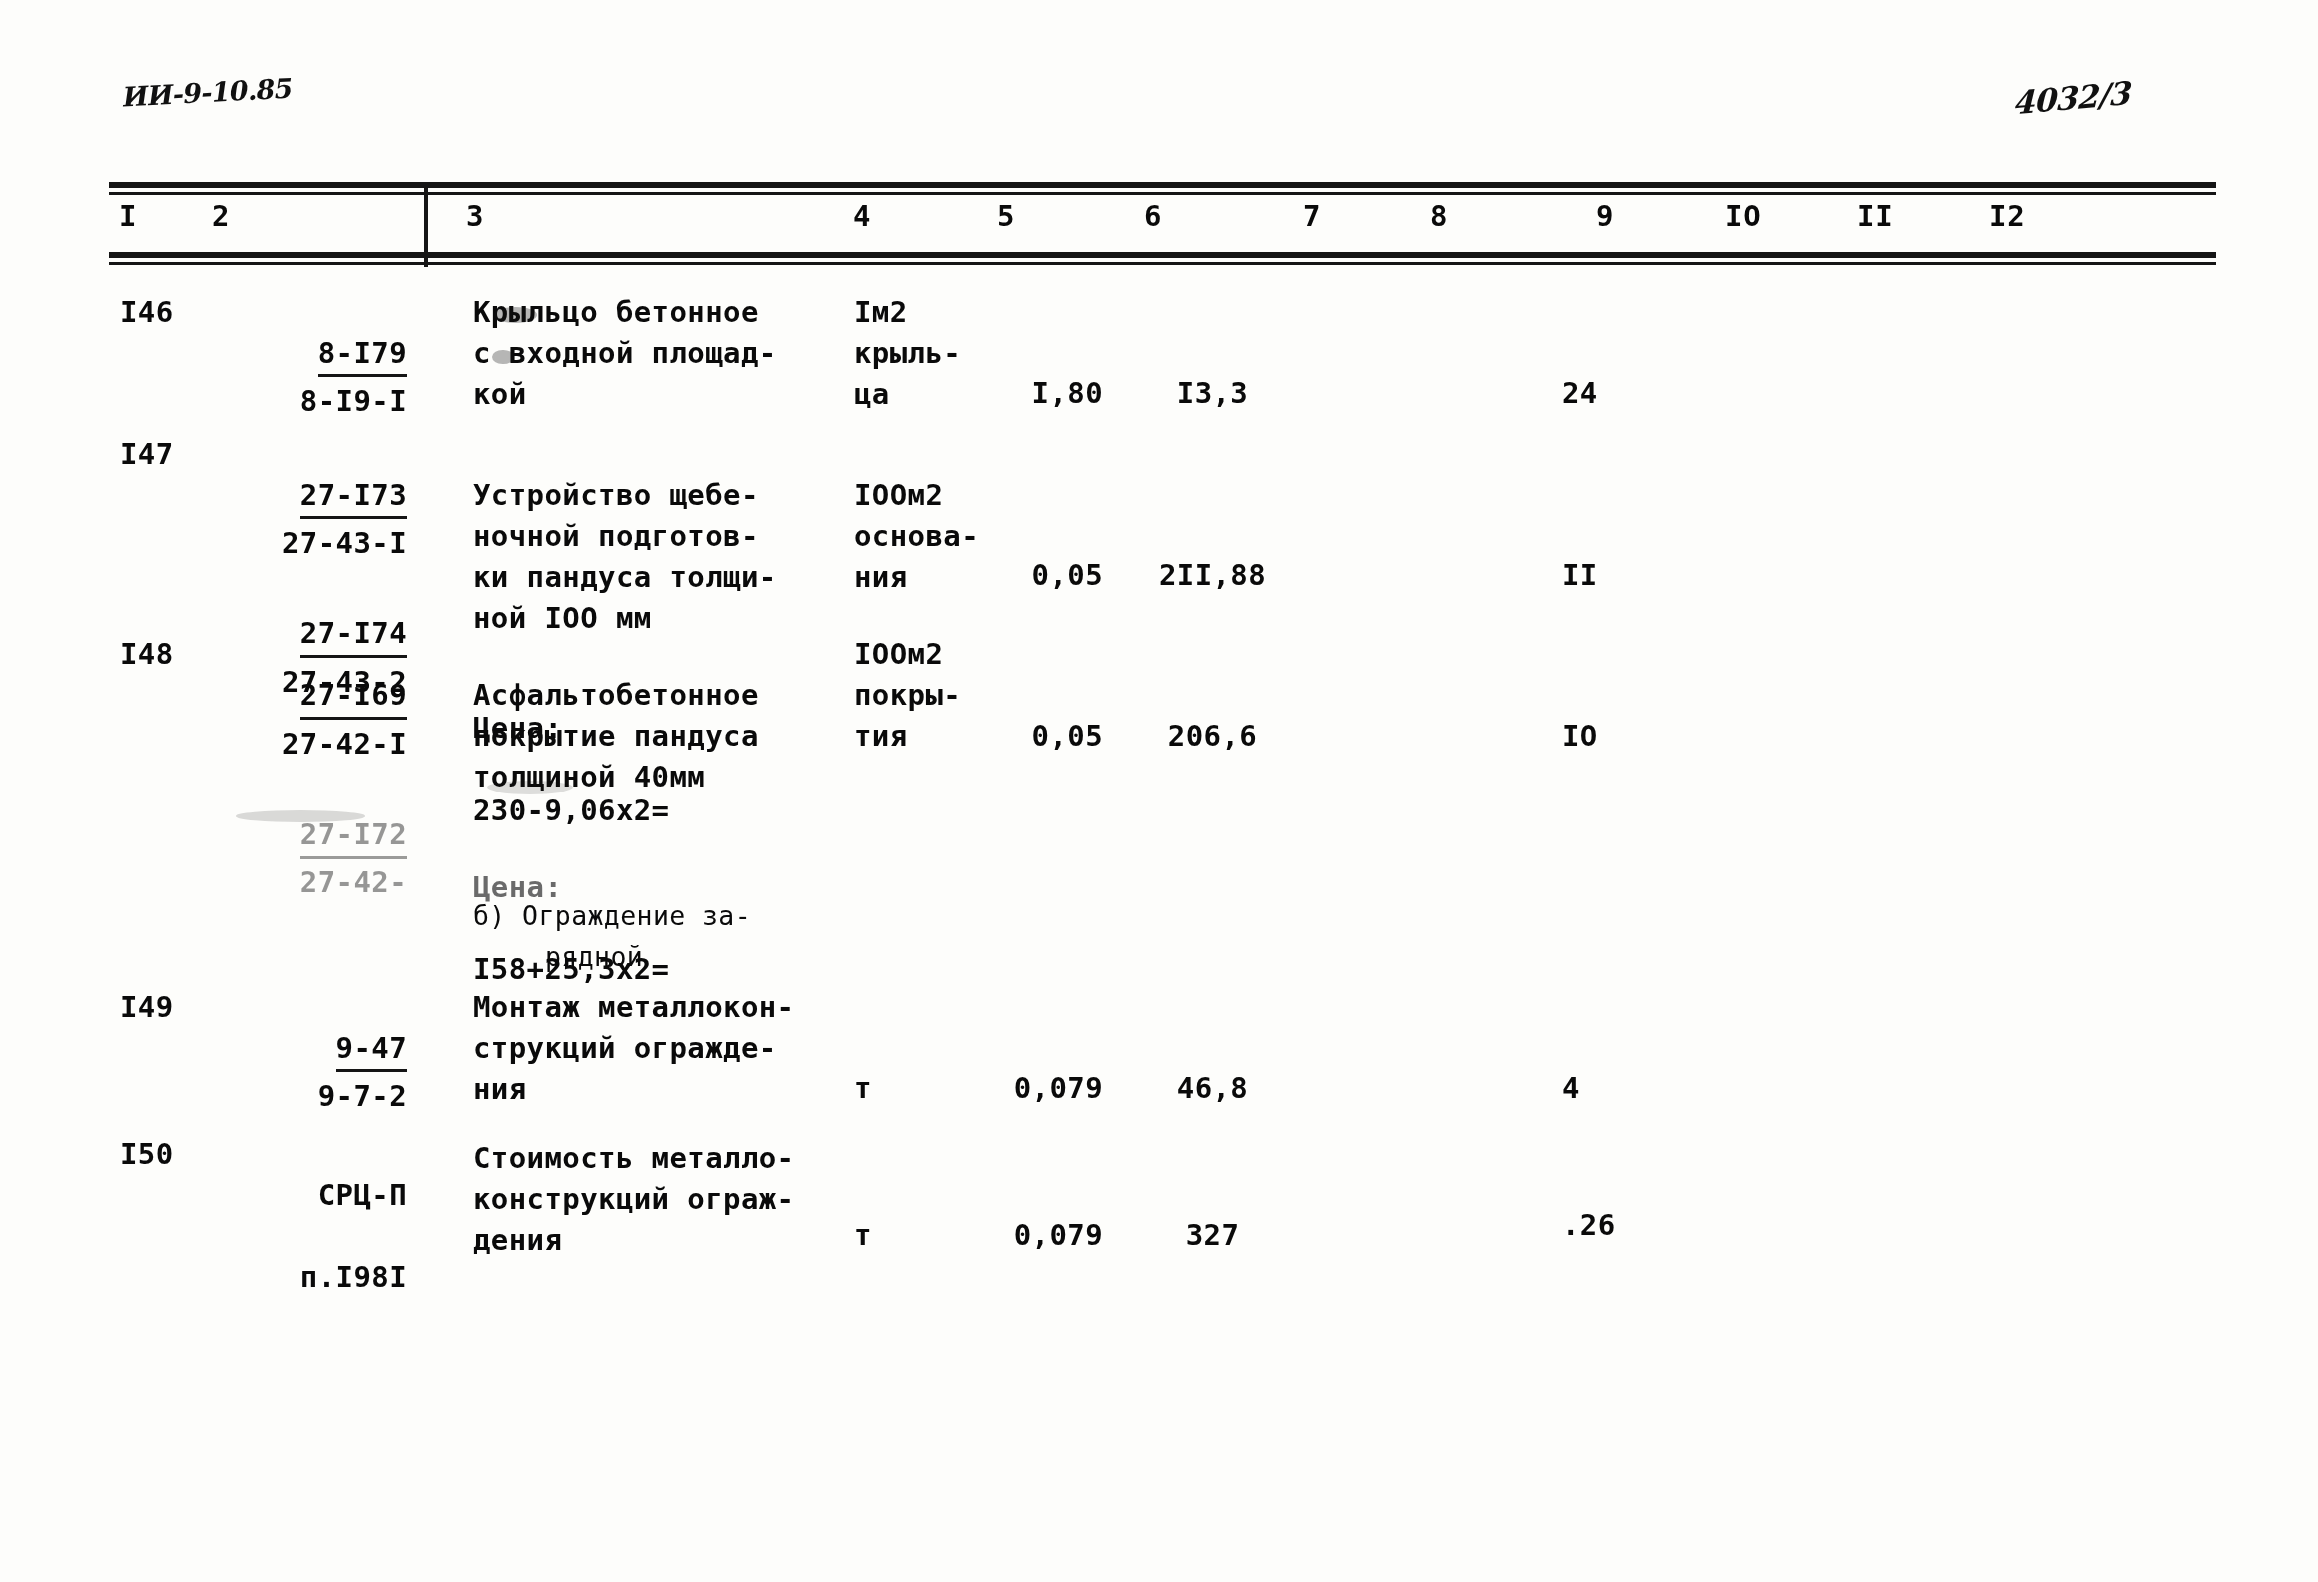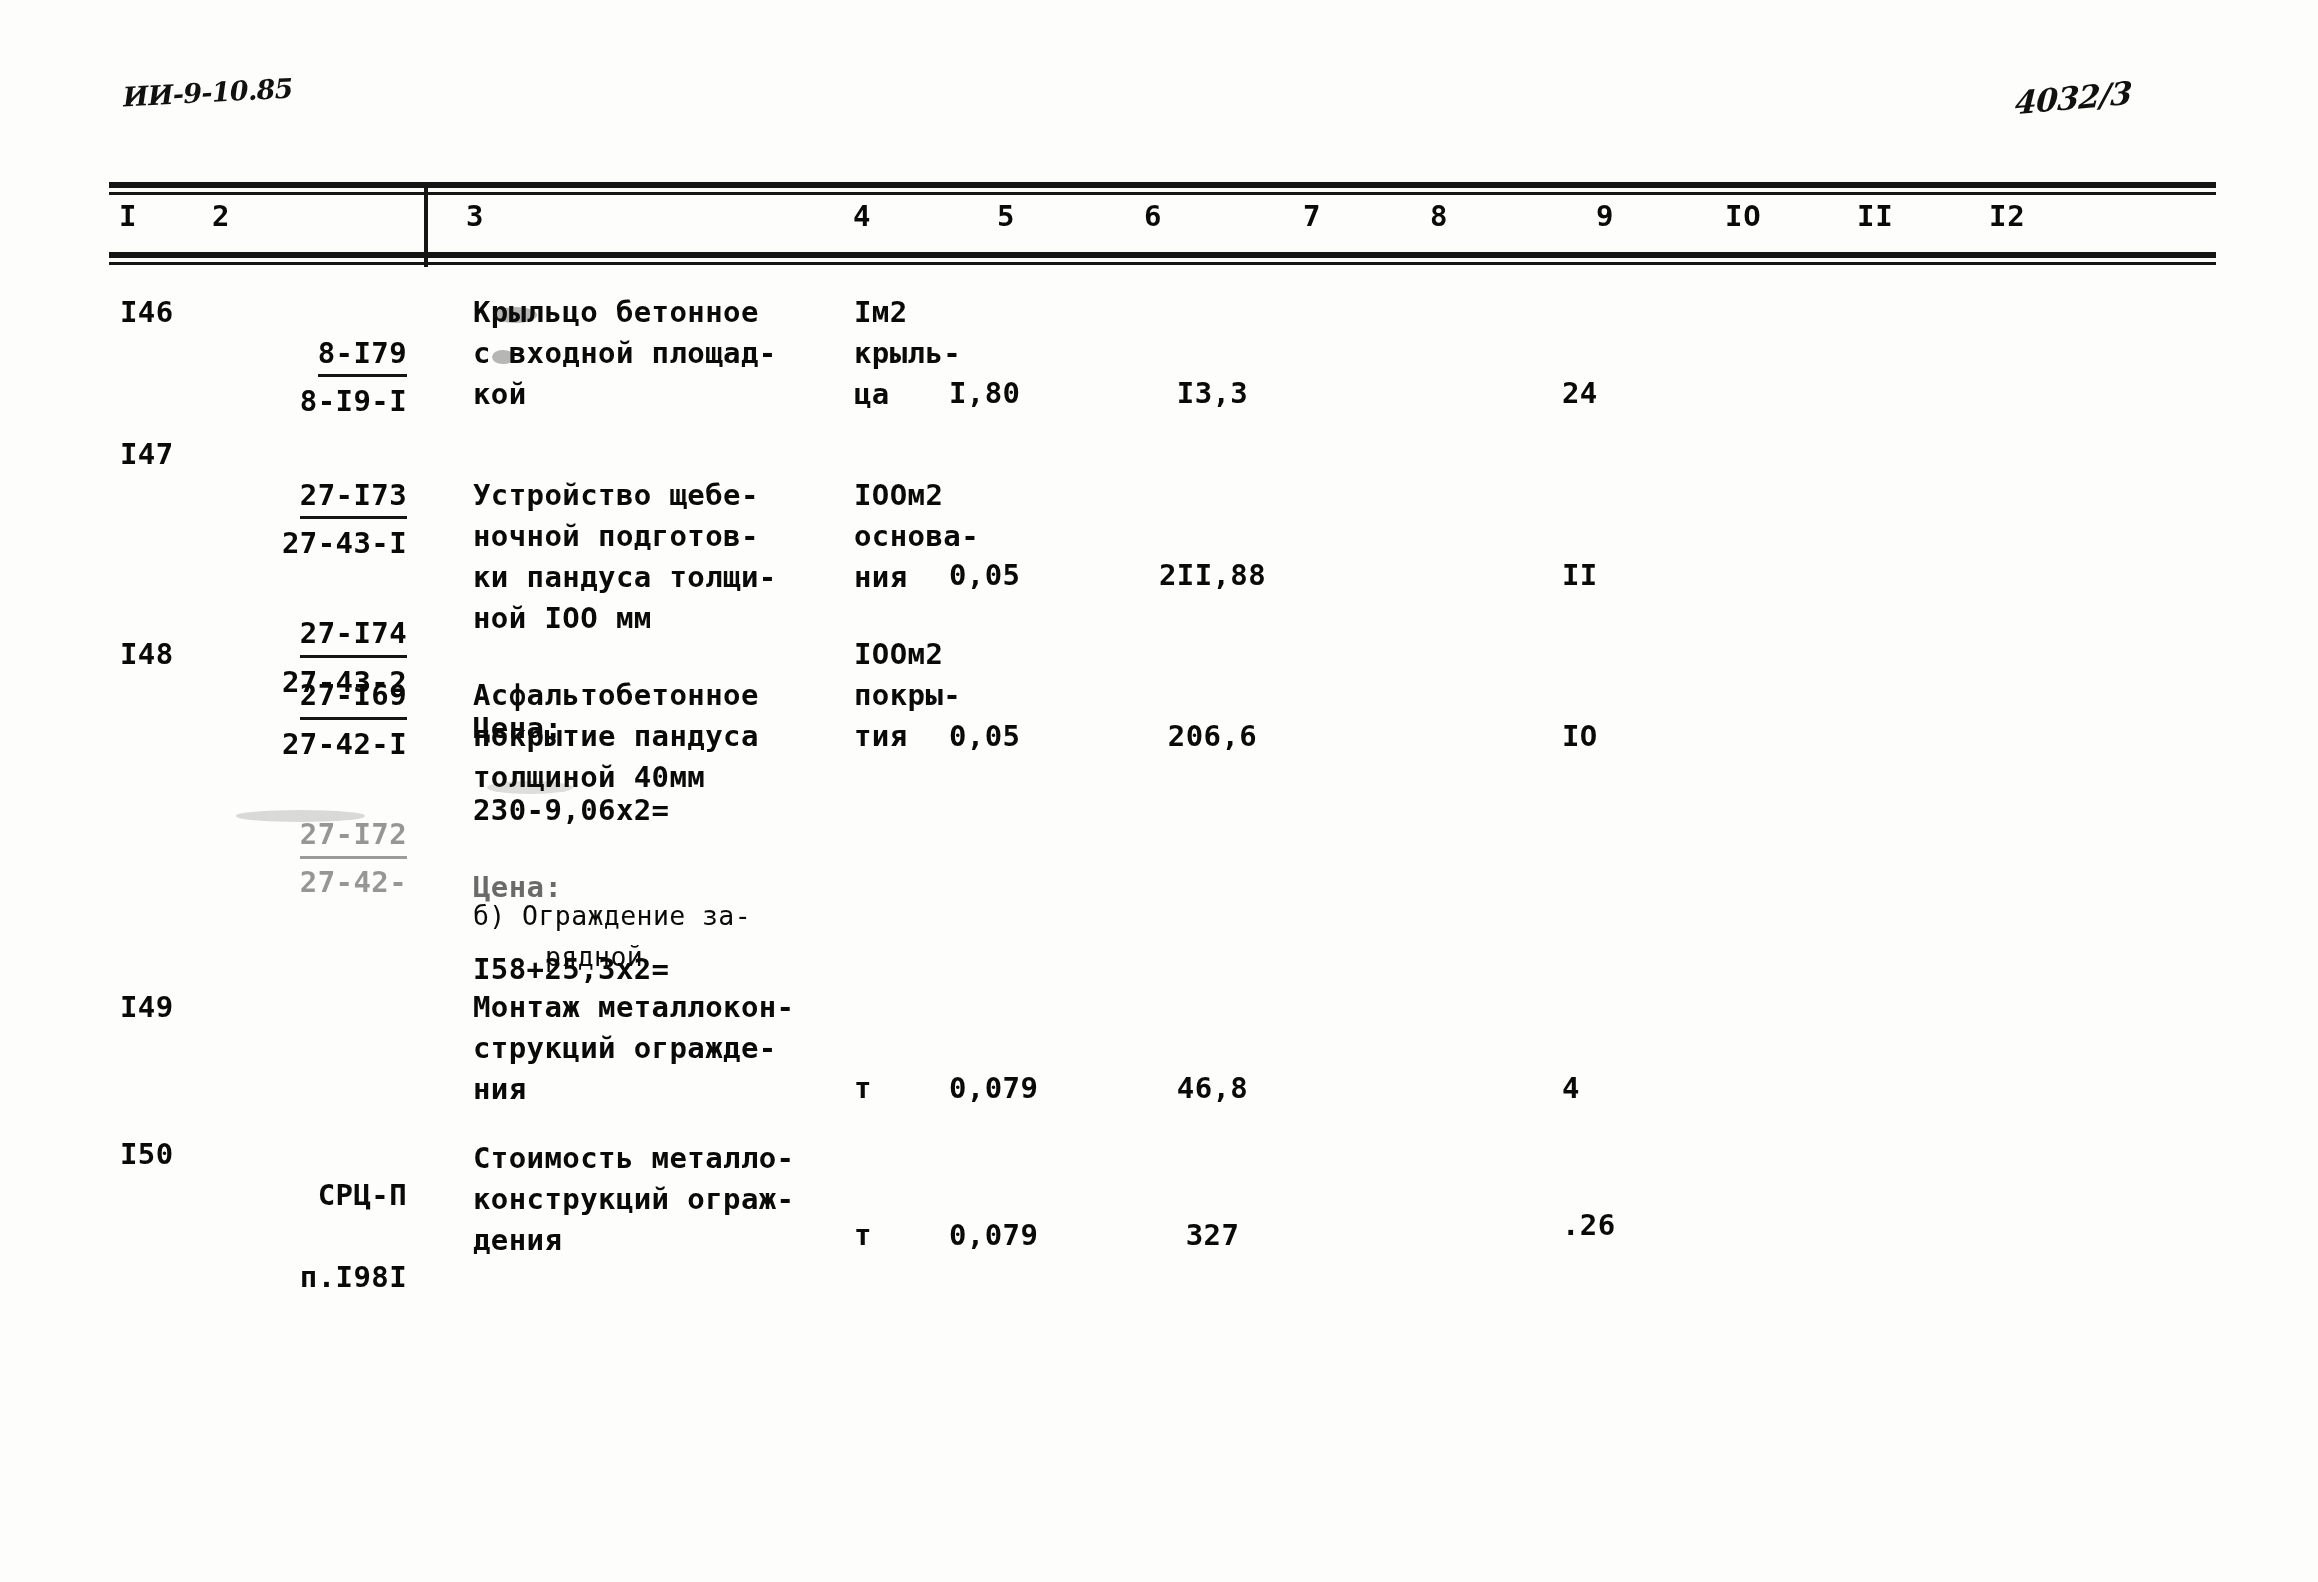--- a/index.html
+++ b/index.html
@@ -125,21 +125,21 @@
     font-size: 29px;
     line-height: 41px;
     font-weight: 700;
     letter-spacing: 0.4px;
     white-space: pre-line;
   }
   .c-num     { left: 120px;  width: 93px; text-align: left; }
   .c-code    { left: 228px;  width: 179px; text-align: right; }
   .c-desc    { left: 473px;  width: 373px; text-align: left; }
   .c-unit    { left: 854px; width: 115px; text-align: left; }
-  .c-qty     { left: 949px; width: 129px; }
+  .c-qty     { left: 974px; width: 129px; text-align: right; }
   .c-price   { left: 1141px; width: 143px; text-align: center; }
   .c-col7    { left: 1298px; width: 79px; text-align: left; }
   .c-col8    { left: 1406px; width: 79px; text-align: left; }
   .c-col9    { left: 1562px; width: 100px; text-align: left; }
   .c-col10   { left: 1714px; width: 86px; text-align: left; }
   .c-col11   { left: 1843px; width: 86px; text-align: left; }
   .c-col12   { left: 1978px; width: 86px; text-align: left; }
 
   .code-line { display: block; }
   .code-line.underlined {
@@ -295,20 +295,24 @@
 
     <div class="row" style="height:143px">
       <div class="section-heading" style="top:18.6px">
         <span>б) Ограждение за-</span>
         <span class="indent">рядной</span>
       </div>
     </div>
 
     <div class="row" style="height:147px">
       <div class="cell c-num" style="top:8.6px">I49</div>
+      <div class="cell c-code" style="top:8.6px">
+        <span class="code-line underlined">9-47</span>
+        <span class="code-line">9-7-2</span>
+      </div>
       <div class="cell c-desc" style="top:8.6px">Монтаж металлокон-
 струкций огражде-
 ния</div>
       <div class="cell c-unit" style="top:90px">т</div>
       <div class="cell c-qty" style="top:90px">0,079</div>
       <div class="cell c-price" style="top:90px">46,8</div>
       <div class="cell c-col7" style="top:90px"></div>
       <div class="cell c-col8" style="top:90px"></div>
       <div class="cell c-col9" style="top:90px">4</div>
       <div class="cell c-col10" style="top:90px"></div>

